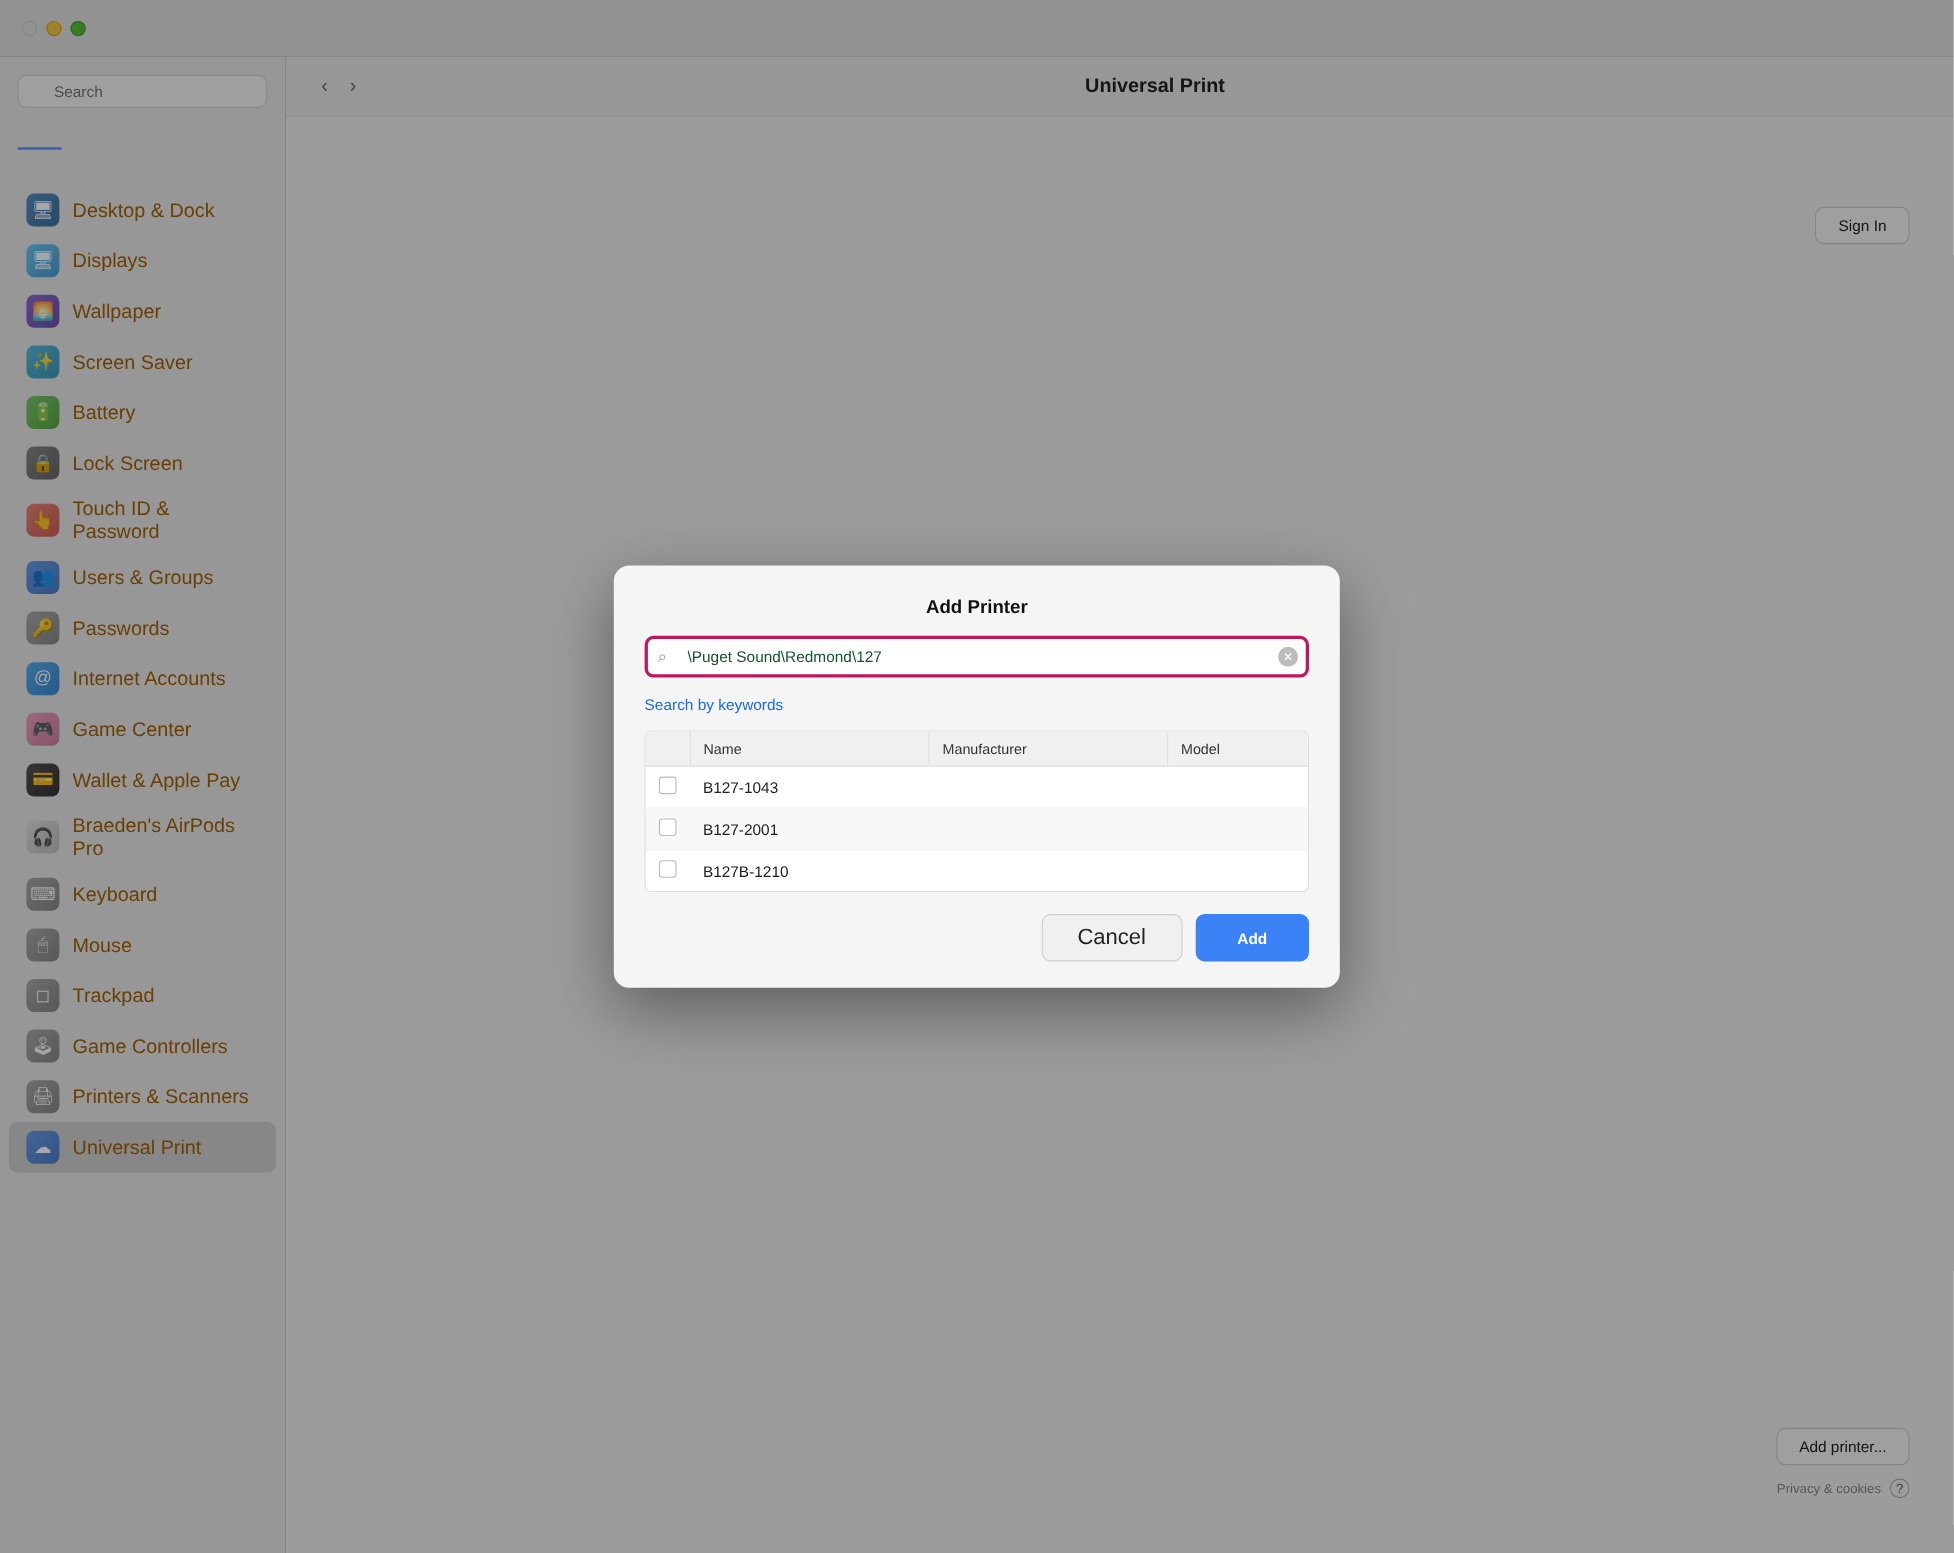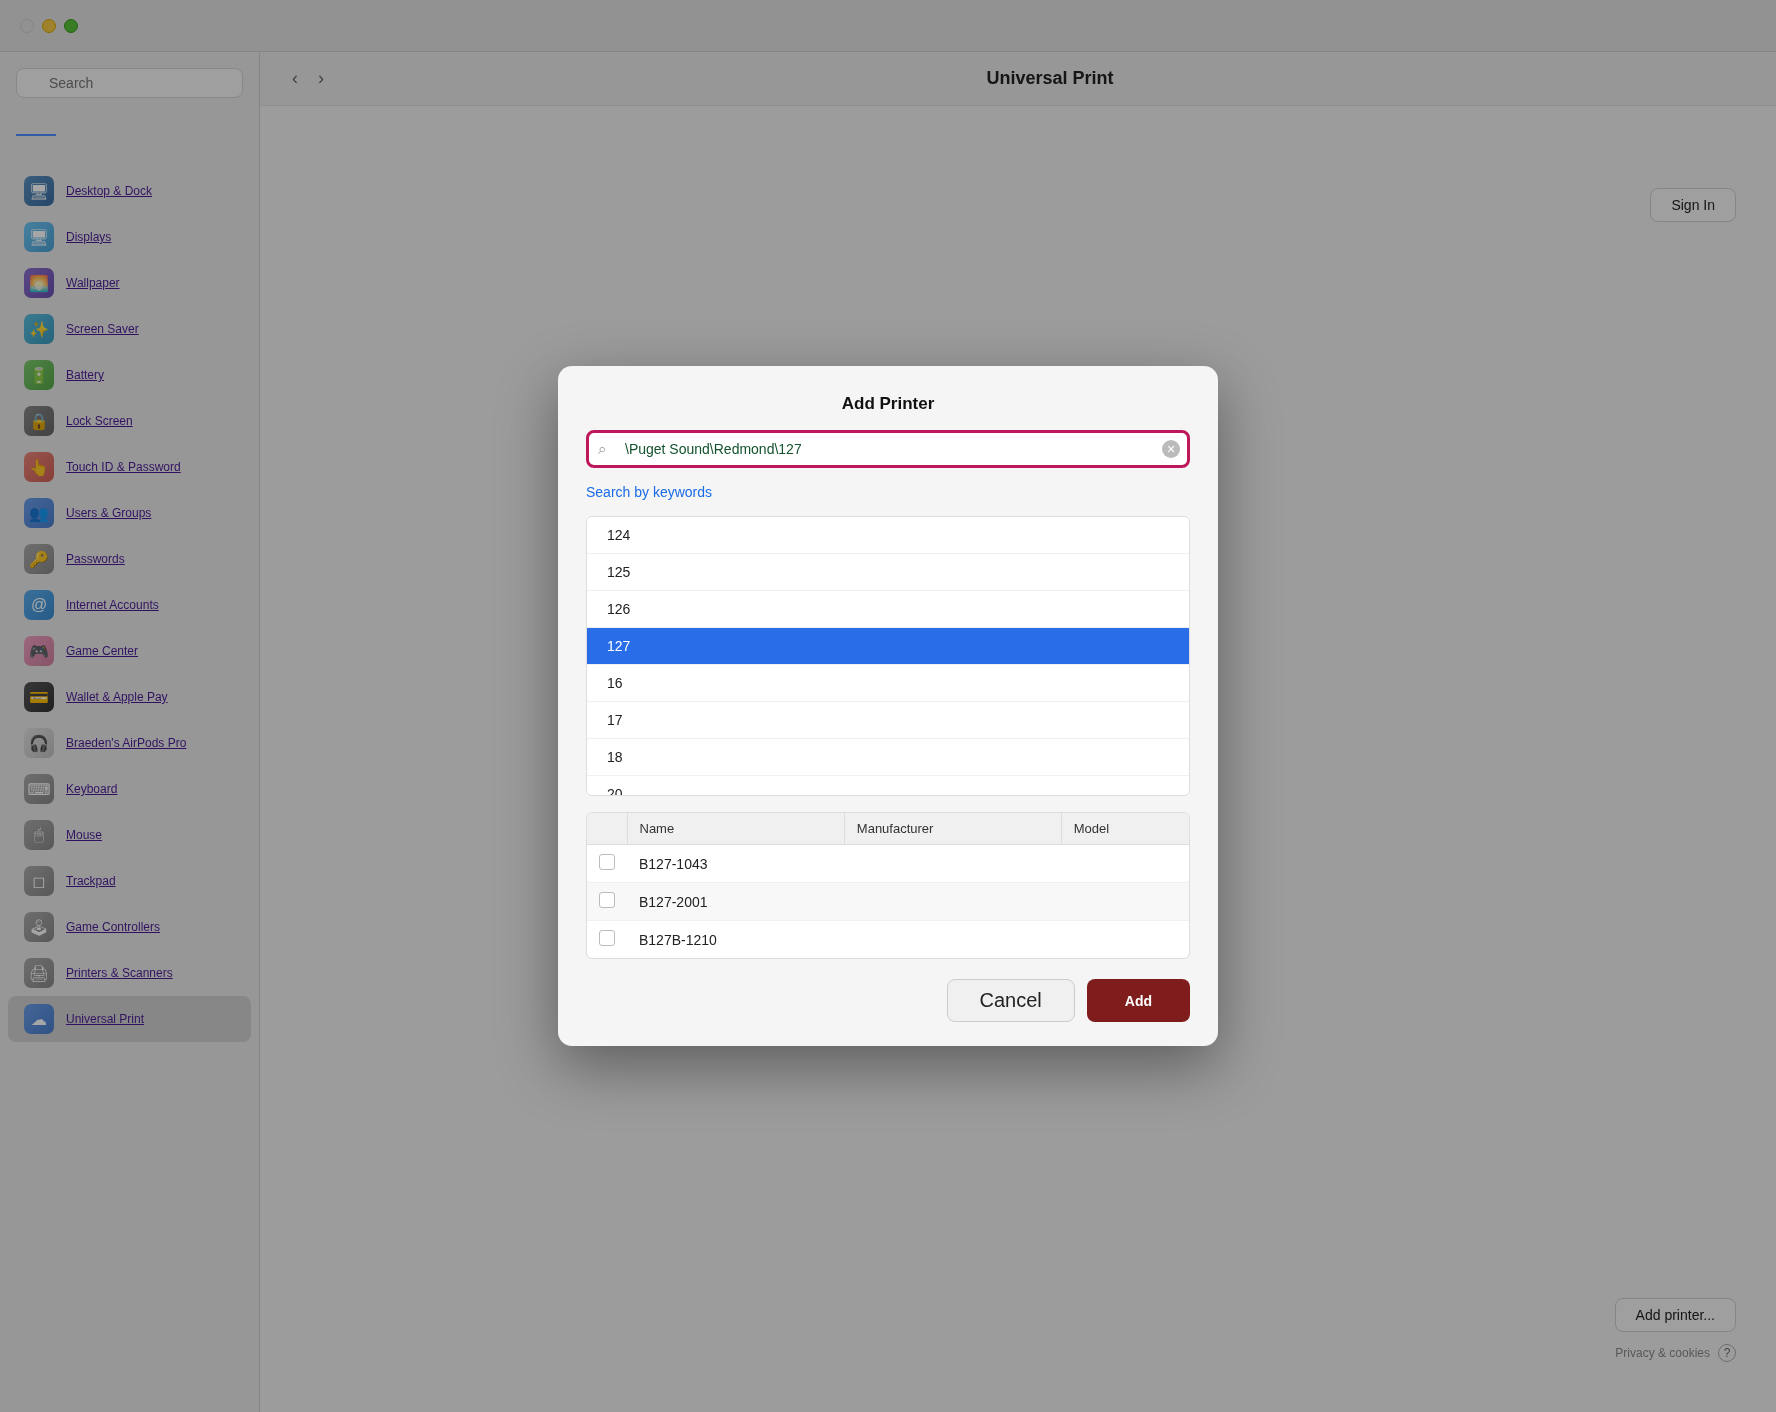--- a/index.html
+++ b/index.html
@@ -112,23 +112,22 @@
       width: 30px;
       height: 30px;
       border-radius: 7px;
       display: flex;
       align-items: center;
       justify-content: center;
       font-size: 16px;
       flex-shrink: 0;
     }
     .sidebar-label {
-      font-size: 12px;
-      color: #4c1d95;
-      text-decoration: underline;
+      font-size: 18px;
+      color: #a16207;
     }
 
     
     .icon-desktop { background: linear-gradient(135deg, #5a8fc2, #3a6fa0); color: white; }
     .icon-displays { background: linear-gradient(135deg, #6ec6f5, #4a9fd4); color: white; }
     .icon-wallpaper { background: linear-gradient(135deg, #8b6fcf, #6a4fb0); color: white; }
     .icon-screensaver { background: linear-gradient(135deg, #5abcdc, #3a9abf); color: white; }
     .icon-battery { background: linear-gradient(135deg, #7cc96e, #55a845); color: white; }
     .icon-lockscreen { background: linear-gradient(135deg, #888, #666); color: white; }
     .icon-touchid { background: linear-gradient(135deg, #e8857a, #d06055); color: white; }
@@ -403,21 +402,21 @@
       background: #f0f0f0;
       border: 1px solid #ccc;
       border-radius: 8px;
       padding: 9px 32px;
       font-size: 20px;
       cursor: pointer;
       color: #222;
       font-weight: 500;
     }
     .btn-add {
-      background: #7f1d1d;
+      background: #3b82f6;
       border: none;
       border-radius: 8px;
       padding: 9px 38px;
       font-size: 14px;
       cursor: pointer;
       color: white;
       font-weight: 600;
     }
   </style>
 </head>
@@ -548,30 +547,20 @@
       <div class="modal-title">Add Printer</div>
 
       <div class="modal-search-wrap">
         <span class="modal-search-icon">⌕</span>
         <input type="text" class="modal-search-input" value="\Puget Sound\Redmond\127" style="">
         <div class="modal-clear-icon">✕</div>
       </div>
 
       <a class="search-by-keywords">Search by keywords</a>
 
-      <div class="printer-list" id="printer-number-list">
-      <div class="printer-list-item">124</div>
-          <div class="printer-list-item">125</div>
-          <div class="printer-list-item">126</div>
-          <div class="printer-list-item selected">127</div>
-          <div class="printer-list-item">16</div>
-          <div class="printer-list-item">17</div>
-          <div class="printer-list-item">18</div>
-          <div class="printer-list-item">20</div>
-        </div>
 
       <div class="results-table-wrap">
         <table class="results-table">
           <thead>
             <tr>
               <th class="checkbox-col"></th>
               <th>Name</th>
               <th>Manufacturer</th>
               <th>Model</th>
             </tr>

